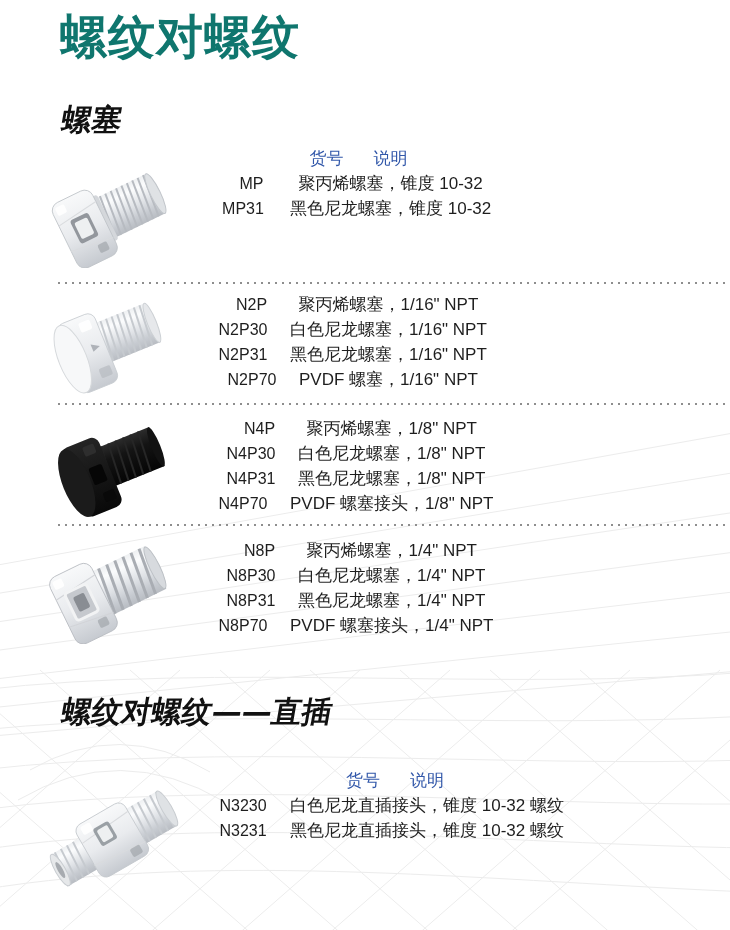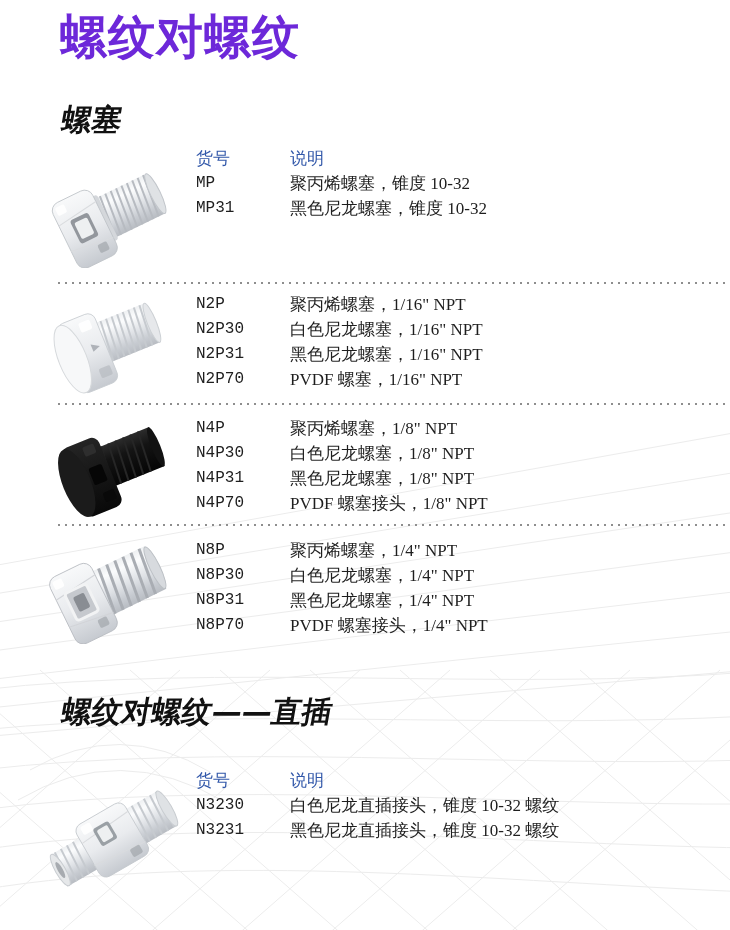--- a/index.html
+++ b/index.html
@@ -1,32 +1,32 @@
 <!DOCTYPE html>
 <html><head>
 <meta charset="utf-8">
 <style>
   html,body{margin:0;padding:0;background:#fff;}
   .page{position:relative;width:730px;height:930px;background:#ffffff;overflow:hidden;
         font-family:"DejaVu Sans","Liberation Sans",sans-serif;color:#1e1e1e;}
   .bg-mesh{position:absolute;left:0;top:0;width:730px;height:930px;pointer-events:none;}
 
   .title{position:absolute;left:60px;top:6px;font-size:47px;font-weight:800;
-         color:#6d28d9;letter-spacing:1px;margin:0;}
+         color:#0f766e;letter-spacing:1px;margin:0;}
   .h2{position:absolute;left:62px;margin:0;font-size:30px;font-weight:800;color:#111;}
   .h2 .skew{display:inline-block;transform:skewX(-10deg);}
   .h2a{top:100px;}
   .h2b{top:692px;}
 
-  .grp{position:absolute;left:196px;}
+  .grp{position:absolute;left:196px;text-align:center;}
   .row{height:25px;line-height:25px;white-space:nowrap;}
   .part{display:inline-block;width:94px;vertical-align:top;
-        font-family:Liberation Mono, monospace;font-size:16px;color:#1e1e1e;}
+        font-family:Liberation Sans, sans-serif;font-size:16px;color:#1e1e1e;}
   .desc{display:inline-block;vertical-align:top;font-size:17px;color:#1e1e1e;
-        font-family:Liberation Serif, serif;}
+        font-family:Liberation Sans, sans-serif;}
   .hd{color:#3157a9;font-size:17px;font-family:"DejaVu Sans","Liberation Sans",sans-serif;}
   .g0{top:146px;} .g1{top:292px;} .g2{top:416px;} .g3{top:538px;} .g4{top:768px;}
 
   .sep{position:absolute;left:58px;width:668px;height:2px;
        background-image:repeating-linear-gradient(to right,#8e8e8e 0 2px,transparent 2px 7px);}
   .s0{top:282px;} .s1{top:403px;} .s2{top:524px;}
 
   .prod{position:absolute;margin:0;}
   .p0{left:46px;top:164px;} .p1{left:48px;top:294px;} .p2{left:52px;top:418px;}
   .p3{left:46px;top:538px;} .p4{left:42px;top:774px;}

